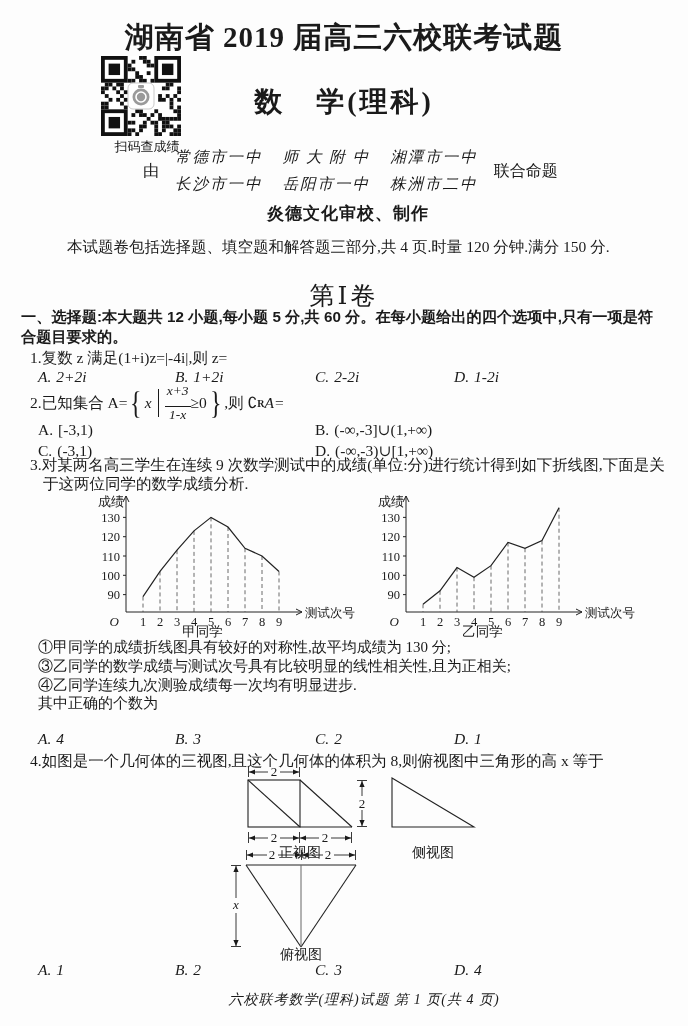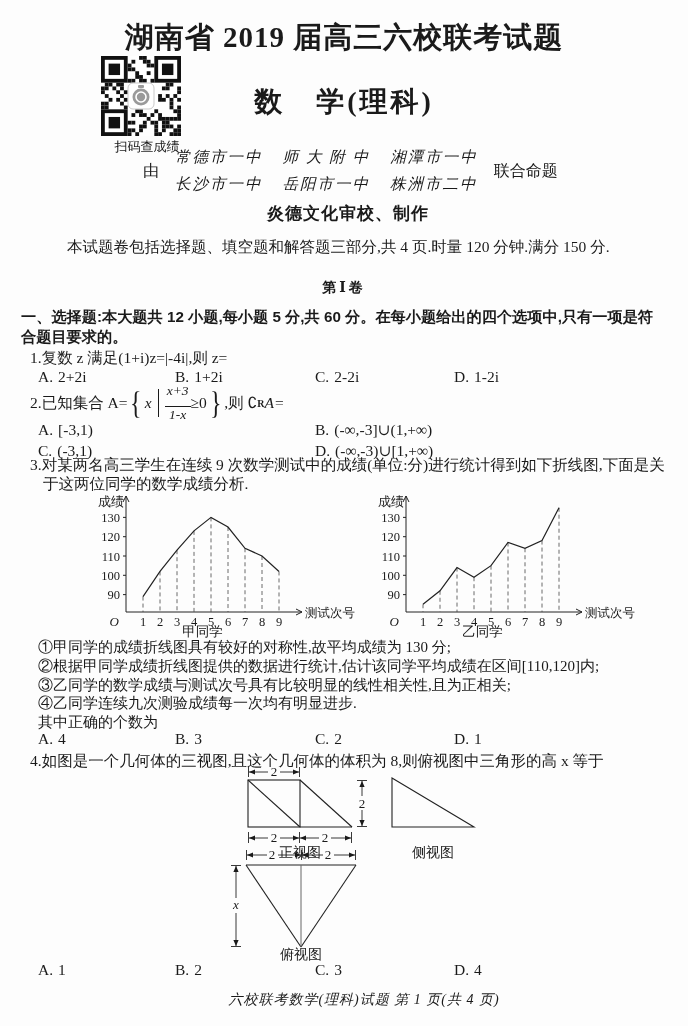--- a/index.html
+++ b/index.html
@@ -11,26 +11,26 @@
   .subject{font-size:28px;font-weight:bold;letter-spacing:3px;}
   .qr-wrap{width:92px;text-align:center;}
   .qr-caption{font-size:13px;margin-top:2px;font-family:"Liberation Sans","DejaVu Sans",sans-serif;}
   .schools{display:flex;align-items:center;gap:16px;font-size:15.5px;}
   .schools .rows{display:flex;flex-direction:column;gap:6px;}
   .schools .row{display:flex;gap:20px;}
   .school{font-style:italic;letter-spacing:2px;white-space:nowrap;}
   .bylbl,.jointlbl{font-size:16px;white-space:nowrap;}
   .producer{font-size:17px;font-weight:bold;font-family:"Liberation Sans","DejaVu Sans",sans-serif;letter-spacing:1px;margin-left:8px;}
   .intro{font-size:15.5px;text-indent:2em;}
-  .part-title{font-size:14px;font-weight:bold;letter-spacing:3px;}
+  .part-title{font-size:25px;font-weight:normal;letter-spacing:3px;}
   .instructions{font-size:15.2px;font-weight:bold;line-height:19.5px;
                 font-family:"Liberation Sans","DejaVu Sans",sans-serif;}
   .stem{font-size:15.5px;line-height:19px;}
   .hang{padding-left:13px;text-indent:-13px;}
-  .opts4{display:grid;grid-template-columns:137px 140px 139px auto;font-size:15.5px;}
+  .opts4{display:grid;grid-template-columns:137px 140px 139px auto;font-size:15.5px;font-style:italic;}
   .opts2{display:grid;grid-template-columns:277px auto;row-gap:3px;font-size:15.5px;}
   .opt{white-space:nowrap;}
   .opt .lbl{margin-right:5px;}
   .q2line{display:flex;align-items:center;font-size:15.5px;}
   .brace{font-size:32px;font-weight:400;line-height:1;margin:0 1px;transform:scaleX(.75);}
   .frac{display:inline-block;text-align:center;font-size:13.5px;line-height:1.1;vertical-align:middle;font-style:italic;}
   .frac .num{display:block;border-bottom:1px solid #1a1a1a;padding:0 2px 7px;}
   .frac .den{display:block;padding:1px 2px 0;}
   .setdiv{width:1px;height:28px;background:#1a1a1a;margin:0 6px;}
   .var{font-style:italic;}
@@ -306,21 +306,20 @@
         <line x1="161" y1="60.275862068965516" x2="161" y2="124" stroke="#444" stroke-width="0.8" stroke-dasharray="4 3"></line>
         <line x1="178" y1="52.55172413793103" x2="178" y2="124" stroke="#444" stroke-width="0.8" stroke-dasharray="4 3"></line>
         <line x1="195" y1="19.724137931034477" x2="195" y2="124" stroke="#444" stroke-width="0.8" stroke-dasharray="4 3"></line>
         <polyline points="59,116.27586206896552 76,102.75862068965517 93,79.58620689655172 110,89.24137931034483 127,77.65517241379311 144,54.48275862068965 161,60.275862068965516 178,52.55172413793103 195,19.724137931034477" fill="none" stroke="#222" stroke-width="1.2"></polyline>
         <text x="118.5" y="148" font-size="13.5" text-anchor="middle">乙同学</text>
       </svg>
   </div>
 
   <div class="abs statements" style="left:38px;right:12px;top:638px;">
     <div>①甲同学的成绩折线图具有较好的对称性,故平均成绩为 130 分;</div>
-    <div>②根据甲同学成绩折线图提供的数据进行统计,估计该同学平均成绩在区间[110,120]内;</div>
     <div>③乙同学的数学成绩与测试次号具有比较明显的线性相关性,且为正相关;</div>
     <div>④乙同学连续九次测验成绩每一次均有明显进步.</div>
     <div>其中正确的个数为</div>
   </div>
   <div class="abs opts4" style="left:38px;right:10px;top:730px;">
     <span class="opt"><span class="lbl">A.</span><span>4</span></span>
     <span class="opt"><span class="lbl">B.</span><span>3</span></span>
     <span class="opt"><span class="lbl">C.</span><span>2</span></span>
     <span class="opt"><span class="lbl">D.</span><span>1</span></span>
   </div>

